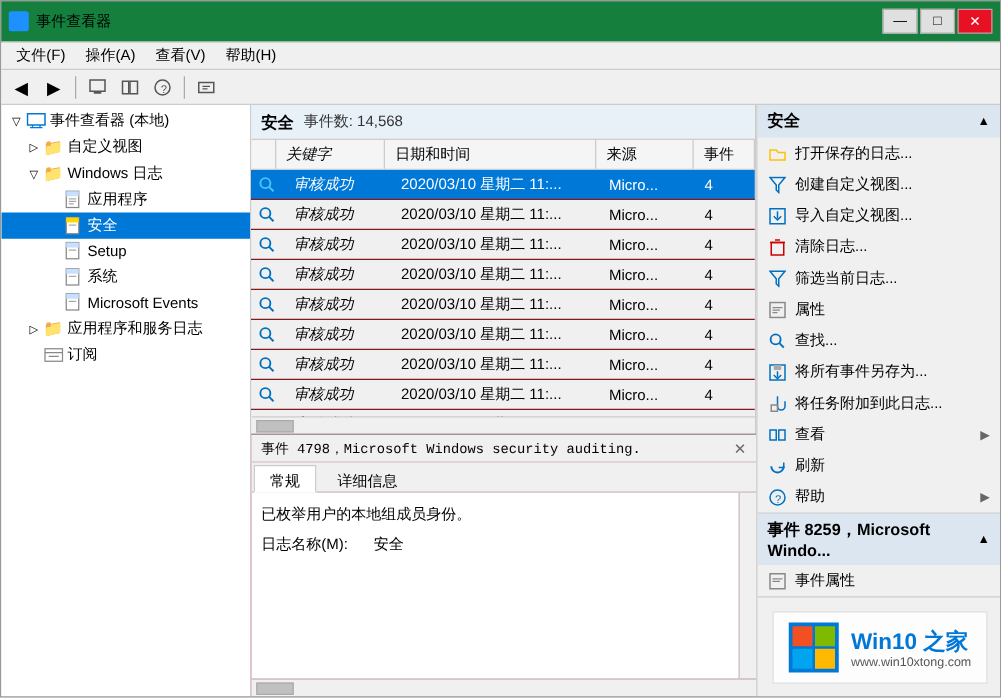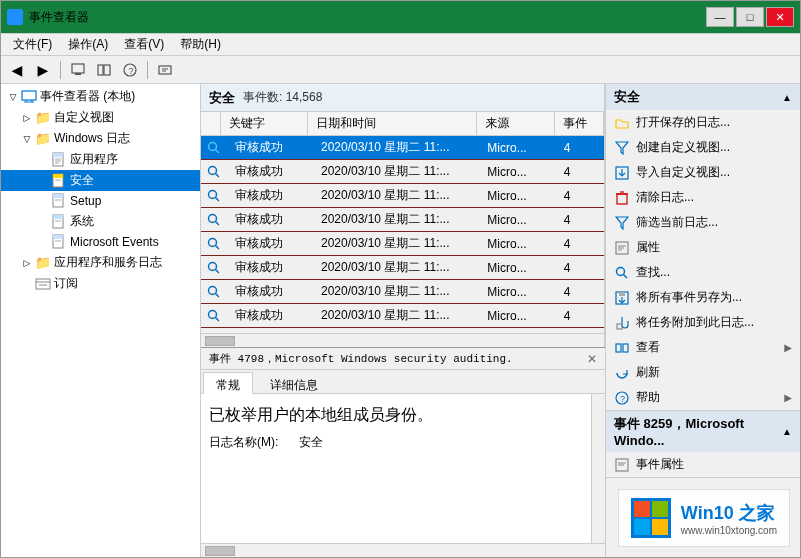--- a/index.html
+++ b/index.html
@@ -47,41 +47,41 @@
     
     
     .events-header { background: #e8f0f8; height: 28px; display: flex; align-items: center; padding: 0 8px; border-bottom: 1px solid #ccc; gap: 8px; }
     .events-title { font-weight: bold; font-size: 13px; color: #000; }
     .events-count { font-size: 12px; color: #333; }
     
     
     .table-container { flex: 1; overflow: hidden; display: flex; flex-direction: column; }
     .table-header { display: flex; background: #f5f5f5; border-bottom: 1px solid #ccc; }
     .th { padding: 3px 8px; font-size: 12px; font-weight: normal; border-right: 1px solid #ccc; cursor: pointer; white-space: nowrap; overflow: hidden; text-overflow: ellipsis; }
-    .col-keyword { width: 90px; }
+    .col-keyword { width: 90px; font-style: italic; }
     .col-datetime { width: 175px; }
     .col-source { width: 80px; }
     .col-eventid { width: 50px; }
     
     .table-body { flex: 1; overflow-y: auto; overflow-x: hidden; }
     .table-row { display: flex; align-items: center; border-bottom: 1px solid #7f1d1d; cursor: pointer; }
     .table-row.selected { background: #0078d7; color: white; }
     .td { padding: 3px 8px; font-size: 12px; white-space: nowrap; overflow: hidden; text-overflow: ellipsis; }
     .row-icon { width: 18px; height: 18px; margin: 0 4px; flex-shrink: 0; display: flex; align-items: center; justify-content: center; }
     
     
     .detail-panel { height: 210px; border-top: 1px solid #999; background: #ec4899; display: flex; flex-direction: column; }
     .detail-header { background: #f0f0f0; height: 22px; display: flex; align-items: center; padding: 0 8px; border-bottom: 1px solid #ccc; justify-content: space-between; }
     .detail-title { font-size: 11px; color: #000; font-family: 'Courier New', monospace; }
     .detail-close { cursor: pointer; font-size: 12px; color: #666; }
     .detail-tabs { display: flex; border-bottom: 1px solid #ccc; background: #f0f0f0; height: 24px; }
     .detail-tab { padding: 4px 12px; font-size: 12px; cursor: pointer; border: 1px solid transparent; margin: 2px 2px 0; }
     .detail-tab.active { background: #fff; border-color: #ccc #ccc #fff; margin-bottom: -1px; }
     .detail-content { flex: 1; overflow-y: auto; padding: 8px; background: #fff; }
-    .detail-text { font-size: 16px; color: #000; line-height: 1.6; }
+    .detail-text { font-size: 12px; color: #000; line-height: 1.6; }
     .detail-field { display: flex; margin-top: 6px; }
     .detail-label { width: 90px; font-size: 12px; color: #000; }
     .detail-value { font-size: 12px; color: #000; }
     .detail-scrollbar { width: 14px; background: #f0f0f0; border-left: 1px solid #ccc; }
     .detail-body { display: flex; flex: 1; overflow: hidden; }
     
     
     .actions-panel { width: 195px; background: #f0f0f0; border-left: 1px solid #ccc; overflow-y: auto; }
     .actions-section { border-bottom: 1px solid #ccc; }
     .actions-title { background: #dce6f0; padding: 4px 8px; font-size: 13px; font-weight: bold; display: flex; justify-content: space-between; align-items: center; cursor: pointer; }

